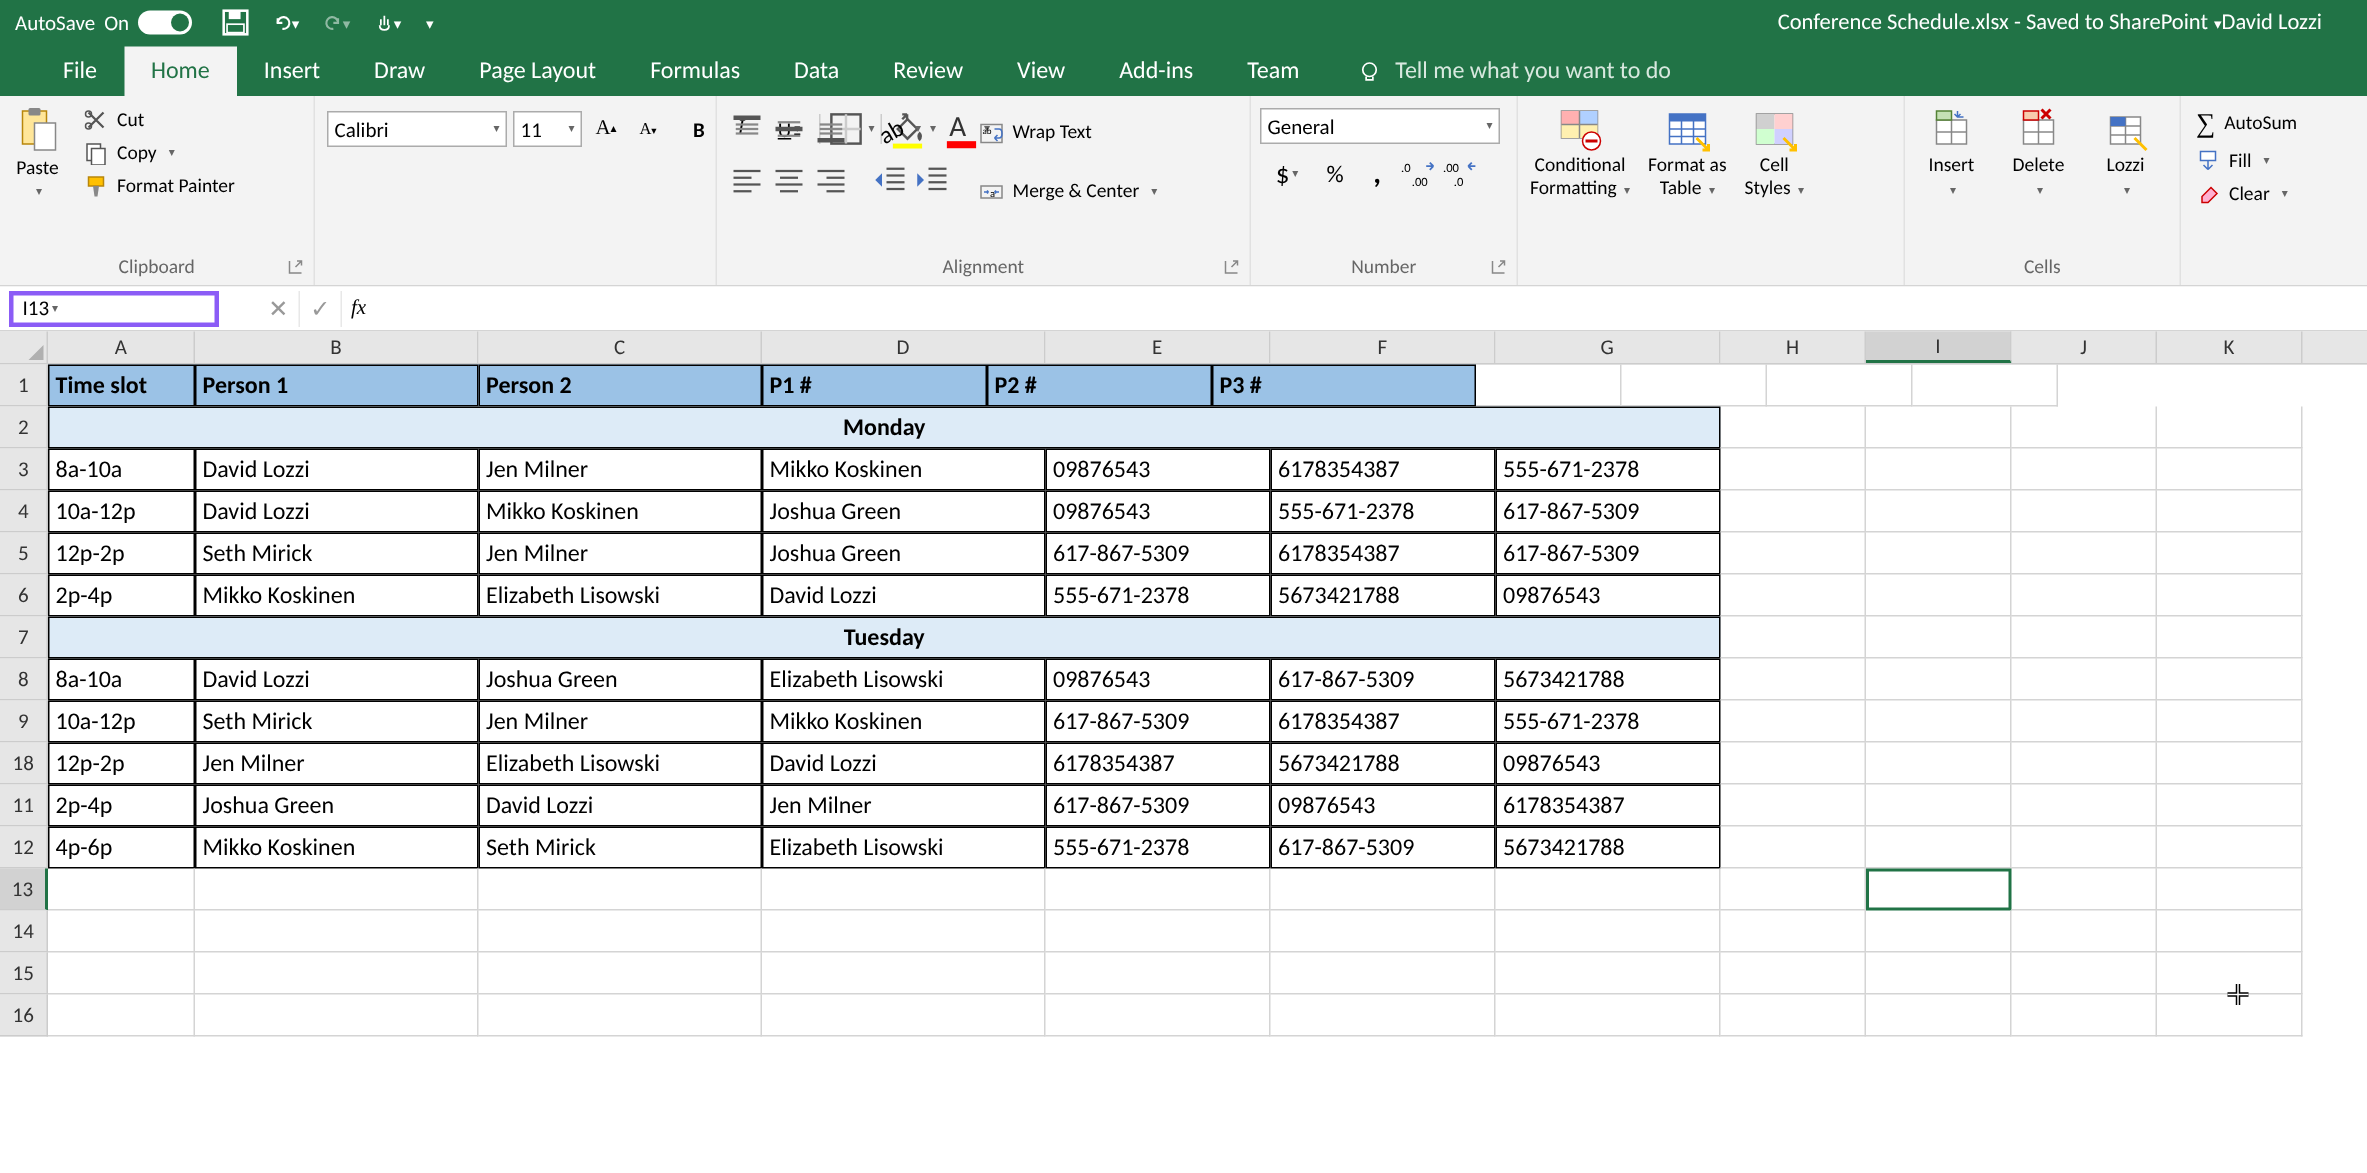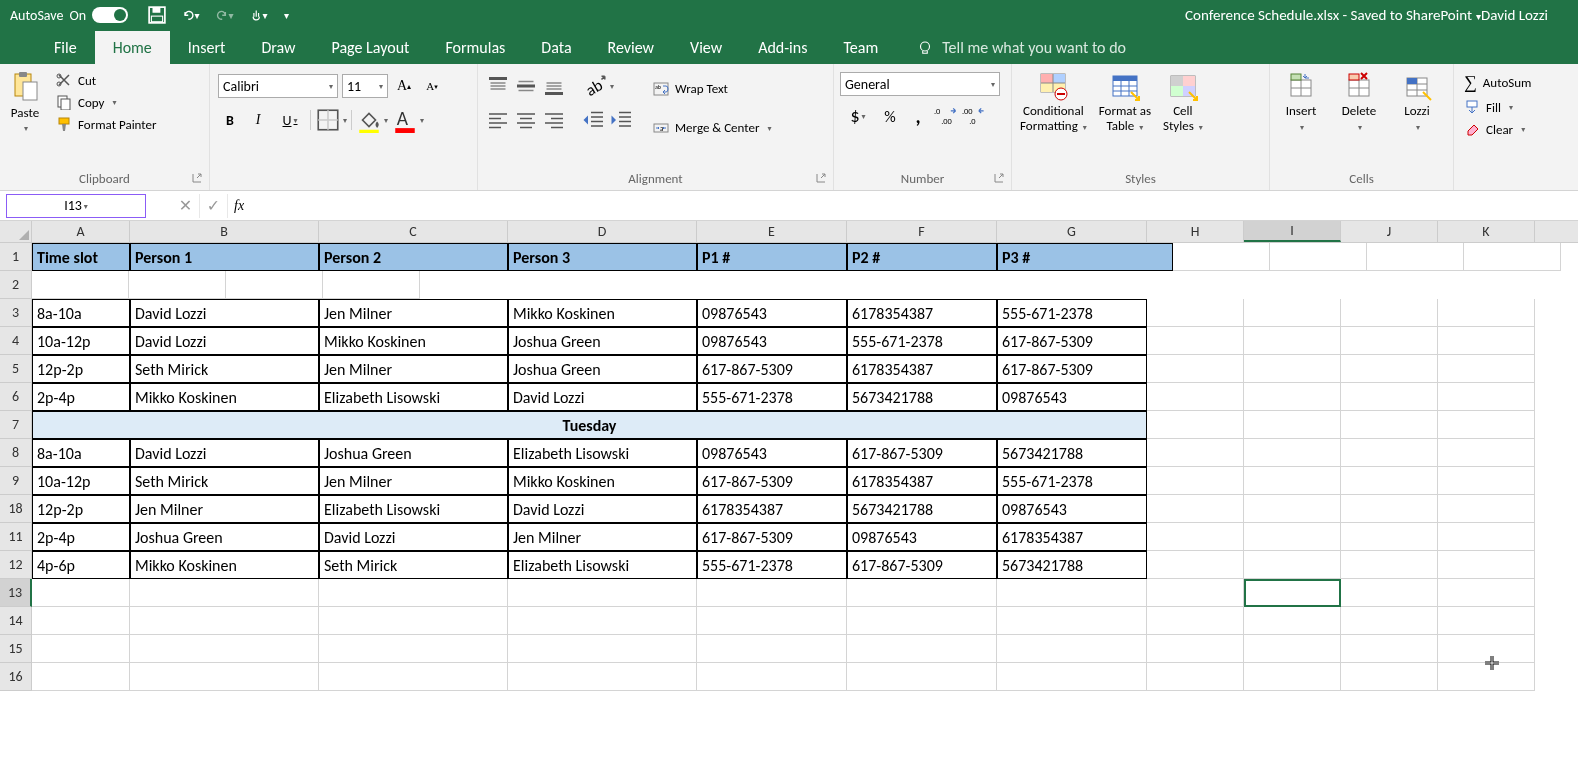--- a/index.html
+++ b/index.html
@@ -11,21 +11,21 @@
   .toggle { width: 36px; height: 16px; background: #fff; border-radius: 8px; position: relative; }
   .toggle::after { content: ""; width: 12px; height: 12px; background: #217346; border-radius: 50%; position: absolute; right: 2px; top: 2px; }
   .qat { display: flex; align-items: center; gap: 16px; margin-left: 20px; }
   .qat-icon { width: 18px; height: 18px; display:flex; align-items:center; justify-content:center; }
   .qat-sep { width: 8px; color: #fff; font-size: 10px; }
   .title-text { flex: 1; text-align: right; font-size: 15px;}
   .title-dd { font-size: 10px; margin-left: 4px; }
   .user { font-size: 15px; margin-right: 20px; }
 
   
-  .tab-bar { background: #217346; height: 34px; display: flex; align-items: flex-end; padding-left: 36px; gap: 0; color: #fff; }
+  .tab-bar { background: #217346; height: 34px; display: flex; align-items: flex-end; padding-left: 24px; gap: 0; color: #fff; }
   .tab { padding: 7px 18px 7px 18px; font-size: 16px; cursor: pointer; }
   .tab.active { background: #f3f3f3; color: #217346; font-weight: 400; }
   .tell-me { display: flex; align-items: center; gap: 8px; margin-left: 20px; padding: 7px 0; font-size: 16px; color: #d8e8df; }
   .tell-me svg { width: 18px; height: 18px; }
 
   
   .ribbon { background: #f3f3f3; height: 127px; border-bottom: 1px solid #d4d4d4; display: flex; }
   .ribbon-group { border-right: 1px solid #e1e1e1; display: flex; flex-direction: column; padding: 4px 2px 0 2px; }
   .group-content { flex: 1; display: flex; align-items: flex-start; }
   .group-label { text-align: center; font-size: 13px; color: #666; padding: 4px 0; display: flex; justify-content: center; align-items: center; gap: 6px; position: relative;}
@@ -46,21 +46,21 @@
   .icon-btn.wide { width: 32px; }
   .dd { font-size: 8px; color: #666; margin-left: 2px; }
   
   .num-format { width: 160px; height: 24px; border: 1px solid #ababab; background: #fff; font-size: 14px; padding: 0 4px; display:flex; align-items:center; justify-content:space-between;}
   .big-btn2 { display: flex; flex-direction: column; align-items: center; padding: 2px 6px; font-size: 13px; cursor:pointer; }
   .big-btn2 .icon-box { width: 32px; height: 32px; margin-bottom: 2px; display:flex; align-items:center; justify-content:center;}
   .big-btn2 .label { text-align: center; line-height: 1.15; }
 
   
   .formula-bar { height: 30px; background: #fff; border-bottom: 1px solid #d4d4d4; display: flex; align-items: center; }
-  .name-box { width: 140px; height: 24px; margin: 0 6px; border: 1px solid #8b5cf6; background: #fff; padding: 0 6px; display:flex; align-items:center; justify-content:center; font-size: 14px;}
+  .name-box { width: 140px; height: 24px; margin: 0 6px; border: 3px solid #8b5cf6; background: #fff; padding: 0 6px; display:flex; align-items:center; justify-content:flex-start; font-size: 14px;}
   .fb-btn { width: 28px; height: 24px; display:flex; align-items:center; justify-content:center; color: #999; cursor:pointer; border-right: 1px solid #e8e8e8;}
   .fx { font-style: italic; font-size: 14px; font-family: "Times New Roman"; padding: 0 6px; }
   .formula-input { flex: 1; height: 24px; padding: 0 6px; font-size: 14px; }
 
   
   .grid { position: relative; }
   .col-headers { display: flex; height: 22px; background: #e6e6e6; border-bottom: 1px solid #ccc; }
   .select-all { width: 32px; border-right: 1px solid #ccc; background:#e6e6e6; position:relative;}
   .select-all::after{content:"";position:absolute;right:2px;bottom:2px;width:0;height:0;border-left:10px solid transparent;border-bottom:10px solid #b0b0b0;}
   .col-h { border-right: 1px solid #ccc; display:flex; align-items:center; justify-content:center; font-size: 14px; color:#333; background:#e6e6e6;}
@@ -187,21 +187,21 @@
     </div>
     <div class="group-label">
         <span>Clipboard</span>
         <svg class="dialog-launcher" viewBox="0 0 12 12">
           <path d="M2 2 L2 10 L10 10 M6 6 L10 2 M7 2 L10 2 L10 5" stroke="#888" fill="none"></path>
         </svg>
       </div>
   </div>
 
   <div class="ribbon-group" style="width:268px">
-    <div class="group-content" style="flex-direction:column;gap:6px;padding:4px">
+    <div class="group-content" style="flex-direction:row;gap:6px;padding:4px">
       <div class="font-row">
         <div class="font-select">
             <span>Calibri</span>
             <span class="dd">▾</span>
           </div>
         <div class="size-select">
             <span>11</span>
             <span class="dd">▾</span>
           </div>
         <div class="icon-btn" style="font-family:serif">A<sup style="font-size:8px">▴</sup></div>
@@ -429,21 +429,20 @@
               <rect x="16" y="6" width="12" height="10" fill="#ffd0d0"></rect>
               <rect x="4" y="16" width="12" height="10" fill="#d0ffd0"></rect>
               <rect x="16" y="16" width="12" height="10" fill="#d0d0ff"></rect>
               <path d="M22 22 L30 30 M26 30 L30 30 L30 26" stroke="#ffc000" stroke-width="2" fill="none"></path>
             </svg>
           </div>
         <div class="label"><span style="white-space:pre-line">Cell
 Styles</span> <span class="dd">▾</span></div>
       </div>
     </div>
-    <div class="group-label">Styles</div>
   </div>
 
   <div class="ribbon-group" style="width:184px">
     <div class="group-content">
       <div class="big-btn2" style="width:58px">
         <div class="icon-box">
             <svg viewBox="0 0 32 32">
               <rect x="6" y="10" width="20" height="16" fill="#fff" stroke="#888"></rect>
               <line x1="6" y1="18" x2="26" y2="18" stroke="#888"></line>
               <line x1="16" y1="10" x2="16" y2="26" stroke="#888"></line>
@@ -538,31 +537,31 @@
         <div class="col-h" style="width: 97px;">J</div>
         <div class="col-h" style="width: 97px;">K</div>
       </div>
   </div>
   <div class="rows" id="rows-container">
       <div class="row">
         <div class="row-h">1</div>
         <div class="cell hdr" style="width: 98px;">Time slot</div>
         <div class="cell hdr" style="width: 189px;">Person 1</div>
         <div class="cell hdr" style="width: 189px;">Person 2</div>
-        <div class="cell hdr" style="width: 189px;">Person 3</div>
         <div class="cell hdr" style="width: 150px;">P1 #</div>
         <div class="cell hdr" style="width: 150px;">P2 #</div>
         <div class="cell hdr" style="width: 176px;">P3 #</div>
         <div class="cell" style="width: 97px;"></div>
         <div class="cell" style="width: 97px;"></div>
         <div class="cell" style="width: 97px;"></div>
         <div class="cell" style="width: 97px;"></div>
       </div>
       <div class="row">
         <div class="row-h">2</div>
+        <div class="cell day" style="width: 1115px;">Monday</div>
         <div class="cell" style="width: 97px;"></div>
         <div class="cell" style="width: 97px;"></div>
         <div class="cell" style="width: 97px;"></div>
         <div class="cell" style="width: 97px;"></div>
       </div>
       <div class="row">
         <div class="row-h">3</div>
         <div class="cell data" style="width: 98px;">8a-10a</div>
         <div class="cell data" style="width: 189px;">David Lozzi</div>
         <div class="cell data" style="width: 189px;">Jen Milner</div>

